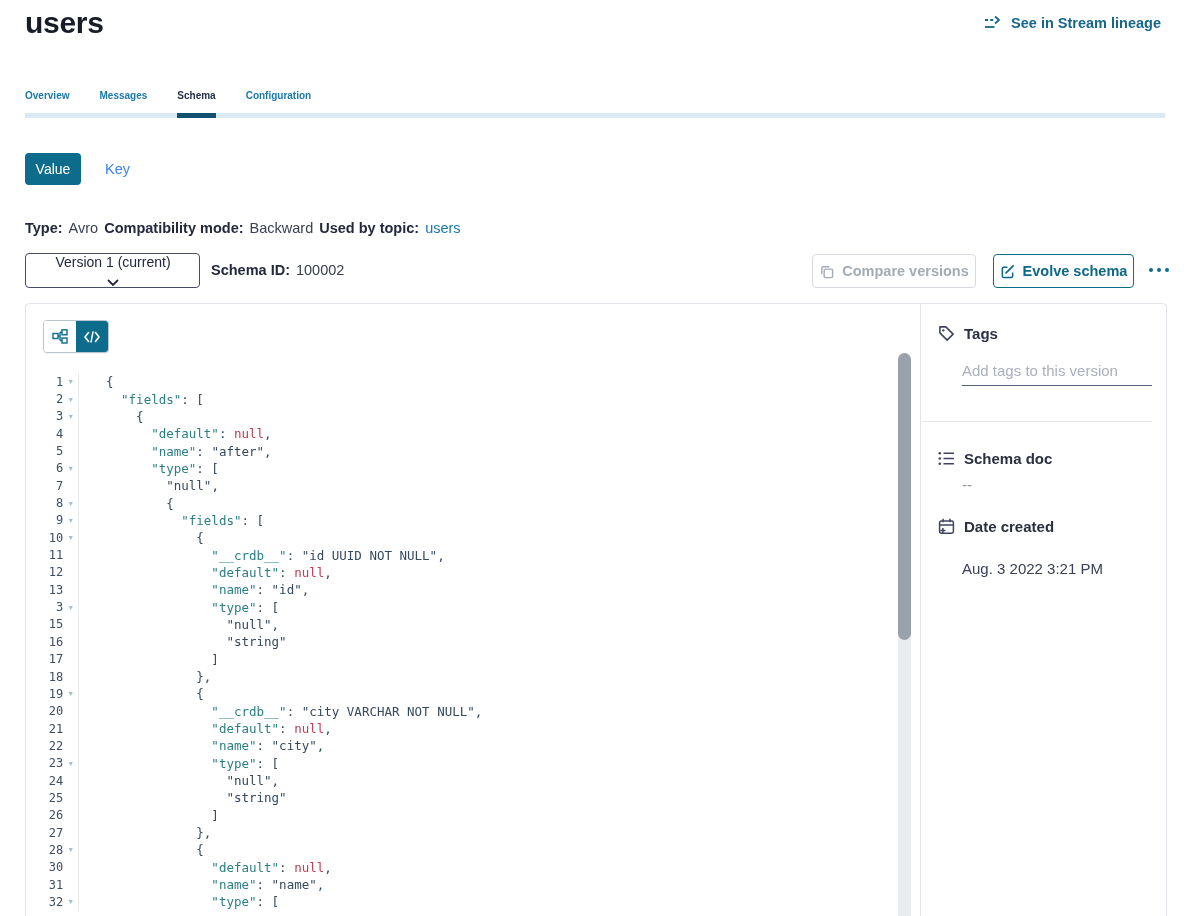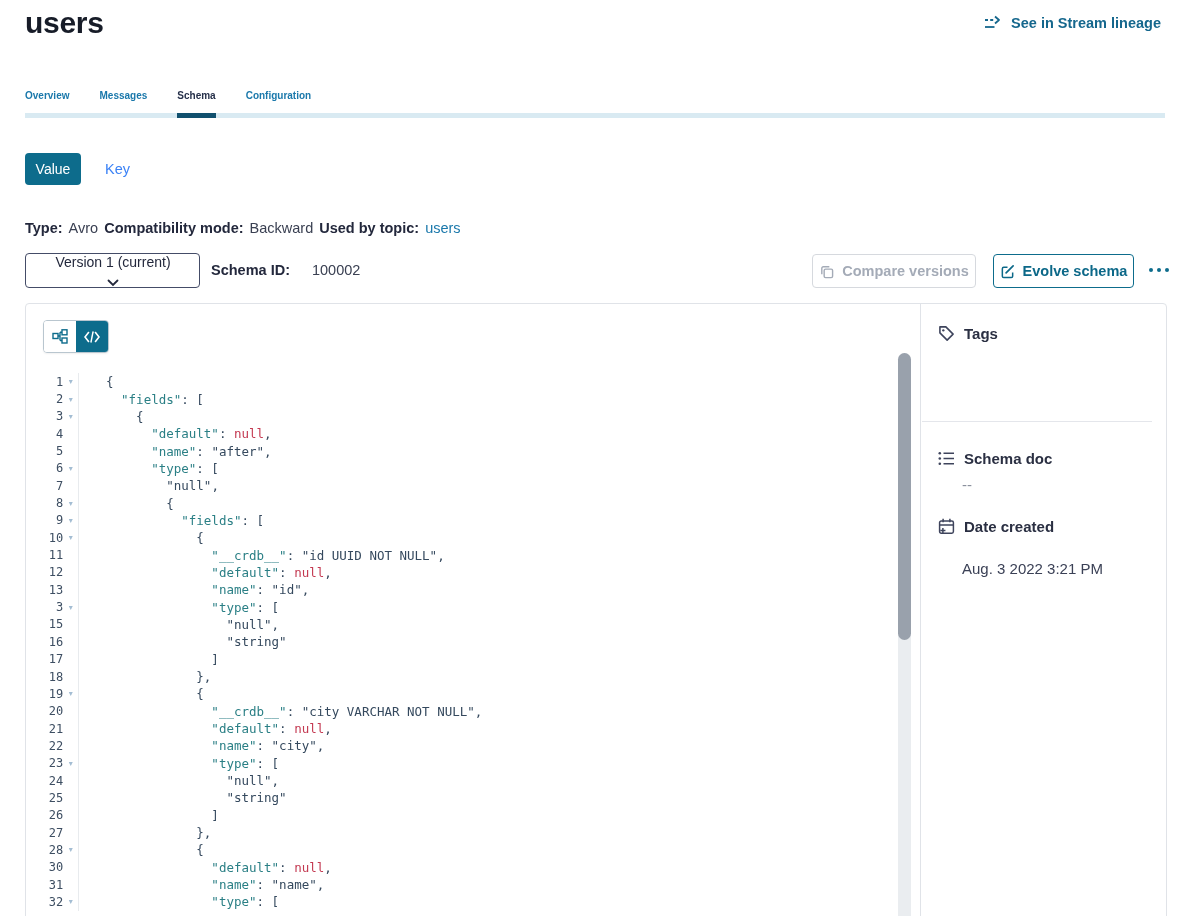--- a/index.html
+++ b/index.html
@@ -34,21 +34,21 @@
   .meta-item { display:flex; gap:6px; }
   .meta-label { font-weight:700; color:#23283c; }
   .meta-value { color:#3a4052; }
   .meta-value.link { color:#1a78ab; cursor:pointer; }
 
   
   .version-select { position:absolute; left:25px; top:253px; width:175px; height:35px;
     border:1px solid #444c67; border-radius:4px; display:flex; align-items:center;
     padding:0 12px 0 13px; font-size:14px; color:#23283c; cursor:pointer; background:#fff;flex-direction:column; }
   .version-select .sel-label { flex:1; }
-  .schema-id { position:absolute; left:211px; top:262px; display:flex; gap:22px; font-size:14.5px; }
+  .schema-id { position:absolute; left:211px; top:262px; display:flex; gap:6px; font-size:14.5px; }
   .schema-id .lbl { font-weight:700; color:#23283c; }
   .schema-id .val { color:#3a4052; }
   .btn { position:absolute; top:254px; height:34px; border-radius:4px; display:flex;
     align-items:center; justify-content:center; gap:8px; font-size:14.5px; font-weight:700;
     background:#fff; font-family:inherit; cursor:pointer; }
   .compare-btn { left:812px; width:164px; border:1px solid #d6d9de; color:#a4abb7; }
   .evolve-btn { left:993px; width:141px; border:1px solid #0d6c8c; color:#0c6888; }
   .more-btn { position:absolute; left:1144px; top:258px; width:30px; height:24px; display:flex;
     align-items:center; justify-content:center; gap:4px; cursor:pointer; background:none; border:none; }
   .more-btn i { width:4px; height:4px; border-radius:50%; background:#0d6c8c; }
@@ -236,20 +236,21 @@
 
     <aside class="sidebar">
 
       <div class="sb-header tags-header">
         <svg width="17" height="17" viewBox="0 0 16 16">
           <path d="M1.8 1.8 H7.4 L14.2 8.6 L8.6 14.2 L1.8 7.4 Z" stroke="#3e445c" stroke-width="1.5" fill="none" stroke-linejoin="round"></path>
           <circle cx="5" cy="5" r="1.1" fill="#3e445c"></circle>
         </svg>
         <span>Tags</span>
       </div>
+      <input class="tags-input" value="" placeholder="Add tags to this version" style="">
       <div class="sb-divider"></div>
 
       <div class="sb-header doc-header">
         <svg width="17" height="15" viewBox="0 0 17 15">
           <circle cx="1.8" cy="2.2" r="1.3" fill="#3e445c"></circle>
           <circle cx="1.8" cy="7.5" r="1.3" fill="#3e445c"></circle>
           <circle cx="1.8" cy="12.8" r="1.3" fill="#3e445c"></circle>
           <path d="M5.5 2.2 H16 M5.5 7.5 H16 M5.5 12.8 H16" stroke="#3e445c" stroke-width="1.6"></path>
         </svg>
         <span>Schema doc</span>

